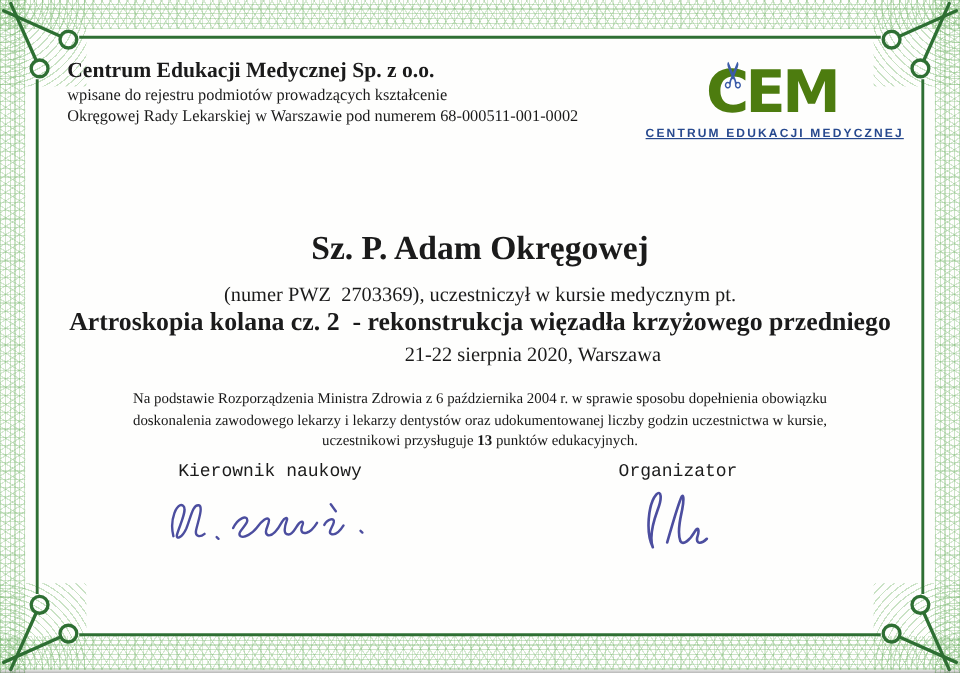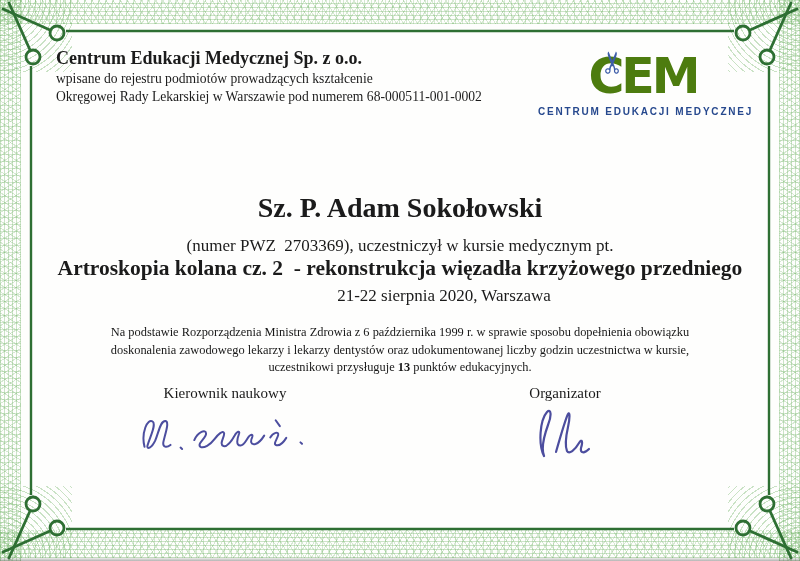--- a/index.html
+++ b/index.html
@@ -47,38 +47,38 @@
   .logo-acronym{
     font-family:"DejaVu Sans", sans-serif;font-weight:800;font-size:49px;line-height:1;
     color:#4d7c0f;letter-spacing:-3px;
   }
   .logo-scissors{
     position:absolute;left:62px;top:-7px;font-size:30px;color:#3c5ca8;
     transform:rotate(-90deg);font-family:"DejaVu Sans", sans-serif;
   }
   .logo-tagline{
     margin-top:5px;font-family:"Liberation Sans", sans-serif;font-weight:bold;
-    font-size:10px;letter-spacing:1.8px;color:#27498e;white-space:nowrap;
+    font-size:10px;letter-spacing:1.8px;color:#27498e;white-space:nowrap;text-decoration:underline;
   }
 
   
   .centered{position:absolute;left:0;width:800px;text-align:center;}
   .title{top:124px;font-size:42px;letter-spacing:1px;color:#1f1f1f;}
   .recipient{top:192px;font-size:28px;font-weight:bold;}
   .pwz{top:236px;font-size:17px;white-space:pre;}
   .course{top:256px;font-size:21.5px;font-weight:bold;white-space:pre;}
   .dateplace{top:286px;font-size:17px;margin-left:44px;}
   .legal{top:324px;font-size:12.4px;line-height:1.42;color:#171717;}
   .legal div{white-space:nowrap;}
 
   
   .sig-col{position:absolute;width:210px;text-align:center;top:385px;}
   .sig-left{left:120px;}
   .sig-right{left:460px;}
-  .sig-role{font-size:15px;}
+  .sig-role{font-size:15px;font-family:Liberation Mono, monospace;}
   .sig-draw{height:52px;margin-top:4px;position:relative;}
   .sig-name{font-size:15px;}
 </style>
 </head>
 <body>
 
 <div class="page">
 
   <div class="gui gui-h gui-top"></div>
   <div class="gui gui-h gui-bottom"></div>
@@ -112,27 +112,27 @@
     <div class="c2">wpisane do rejestru podmiotów prowadzących kształcenie</div>
     <div class="c3">Okręgowej Rady Lekarskiej w Warszawie pod numerem 68-000511-001-0002</div>
   </div>
 
   <div class="logo">
     <div class="logo-acronym">CEM</div>
     <span class="logo-scissors">✂</span>
     <div class="logo-tagline">CENTRUM EDUKACJI MEDYCZNEJ</div>
   </div>
 
-  <div class="centered recipient">Sz. P. Adam Sokołowski</div>
+  <div class="centered recipient">Sz. P. Adam Okręgowej</div>
   <div class="centered pwz">(numer PWZ  2703369), uczestniczył w kursie medycznym pt.</div>
   <div class="centered course">Artroskopia kolana cz. 2  - rekonstrukcja więzadła krzyżowego przedniego</div>
   <div class="centered dateplace">21-22 sierpnia 2020, Warszawa</div>
 
   <div class="centered legal">
-    <div>Na podstawie Rozporządzenia Ministra Zdrowia z 6 października 1999 r. w sprawie sposobu dopełnienia obowiązku</div>
+    <div>Na podstawie Rozporządzenia Ministra Zdrowia z 6 października 2004 r. w sprawie sposobu dopełnienia obowiązku</div>
     <div>doskonalenia zawodowego lekarzy i lekarzy dentystów oraz udokumentowanej liczby godzin uczestnictwa w kursie,</div>
     <div><span>uczestnikowi przysługuje </span><b>13</b><span> punktów edukacyjnych.</span></div>
   </div>
 
   <div class="sig-col sig-left">
     <div class="sig-role">Kierownik naukowy</div>
     <div class="sig-draw">
       <svg width="190" height="50" viewBox="0 0 190 50" style="transform:rotate(-2deg)">
         <g stroke="#3d3f97" stroke-width="2" fill="none" stroke-linecap="round" stroke-linejoin="round" opacity="0.92">
           <path d="M14 38 C11 24 18 9 23 13 C27 16 19 30 17 37 C16 41 21 40 25 32 C29 23 31 12 36 13 C40 14 35 26 33 34 C32 39 36 40 40 37"></path>

